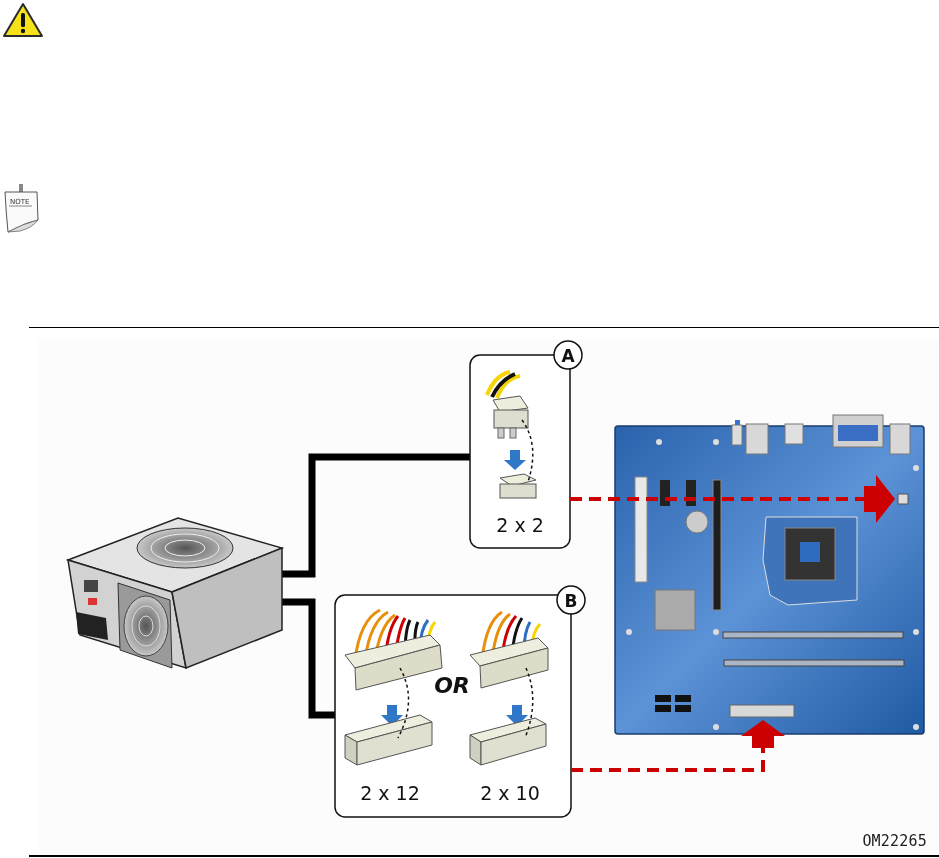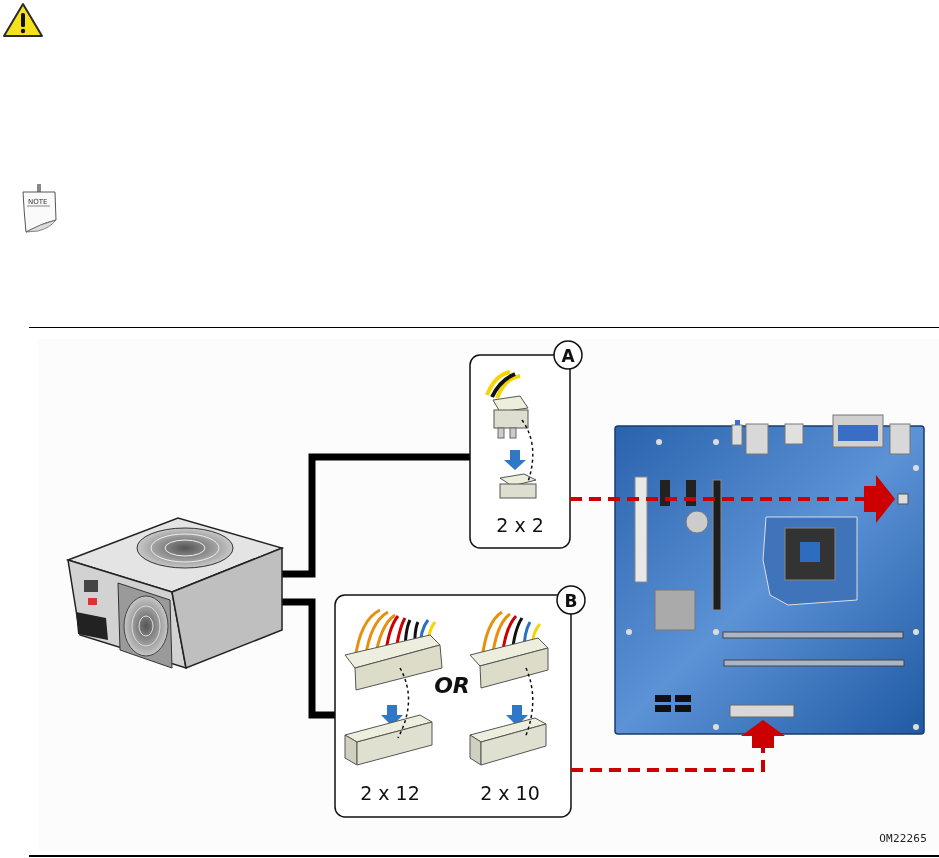--- a/index.html
+++ b/index.html
@@ -2,35 +2,35 @@
 <html><head>
 <meta charset="utf-8">
 <style>
   html, body { margin:0; padding:0; background:#ffffff; }
   body { width:939px; height:858px; position:relative; overflow:hidden;
          font-family:"DejaVu Sans", sans-serif; }
   .abs { position:absolute; }
   .rule-top { left:29px; top:327px; width:910px; height:1px; background:#000; }
   .rule-bottom { left:29px; top:855px; width:910px; height:2px; background:#000; }
   .panel { left:38px; top:339px; width:901px; height:512px; background:#fcfcfc; }
-  .fig-id { right:12px; top:832px; font-family:"DejaVu Sans Mono", monospace; font-size:11px; color:#222; letter-spacing:0.2px; }
+  .fig-id { right:12px; top:832px; font-family:"DejaVu Sans Mono", monospace; font-size:15px; color:#222; letter-spacing:0.2px; }
   svg text { font-family:"DejaVu Sans", sans-serif; }
 </style>
 </head>
 <body>
 
 <div class="abs" style="left:2px;top:2px;width:42px;height:36px;">
   <svg width="42" height="36" viewBox="0 0 42 36">
     <polygon points="21,2 40,34 2,34" fill="#f5e21a" stroke="#2b2b2b" stroke-width="2" stroke-linejoin="round"></polygon>
     <rect x="19" y="11" width="4" height="14" rx="1.5" fill="#111"></rect>
     <circle cx="21" cy="29" r="2.2" fill="#111"></circle>
   </svg>
 </div>
 
-<div class="abs" style="left:20px;top:182px;width:40px;height:52px;">
+<div class="abs" style="left:2px;top:182px;width:40px;height:52px;">
   <svg width="40" height="52" viewBox="0 0 40 52">
     <rect x="17" y="2" width="4" height="8" fill="#888"></rect>
     <path d="M3,10 L35,10 L36,38 Q26,40 14,46 L6,50 Q4,30 3,10 Z" fill="#fafafa" stroke="#555" stroke-width="1"></path>
     <path d="M6,50 Q20,42 36,38 Q30,46 18,49 Z" fill="#ddd" stroke="#666" stroke-width="0.8"></path>
     <text x="8" y="22" font-size="7" fill="#333">NOTE</text>
     <line x1="7" y1="24" x2="30" y2="24" stroke="#555" stroke-width="0.7"></line>
   </svg>
 </div>
 
 <div class="abs rule-top"></div>

